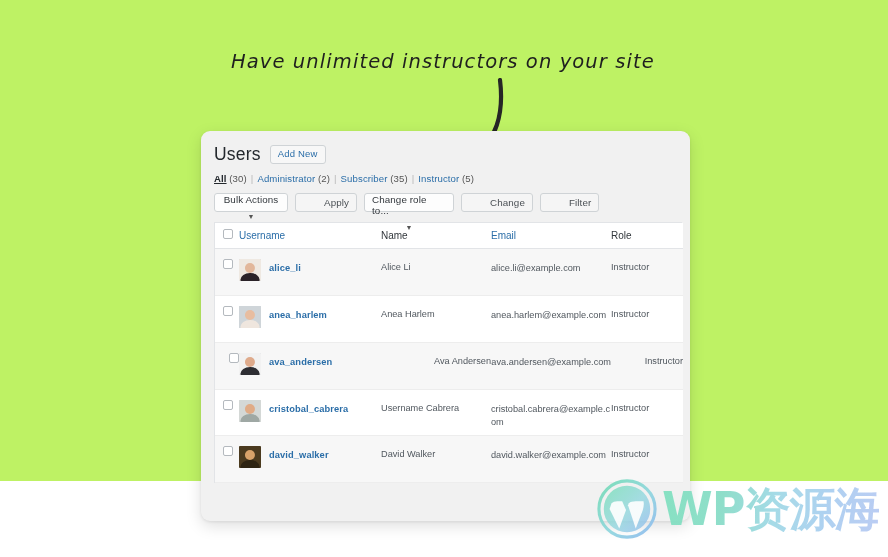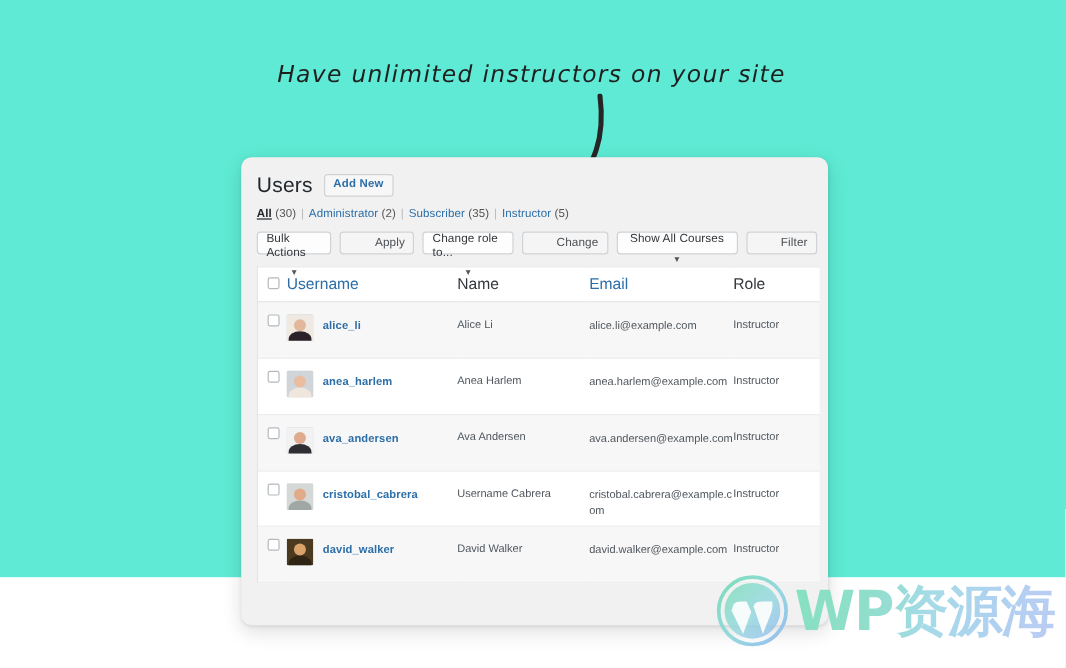--- a/index.html
+++ b/index.html
@@ -2,21 +2,21 @@
 <html><head>
 <meta charset="utf-8">
 <style>
   * { box-sizing: border-box; margin: 0; padding: 0; }
   html, body {
     width: 888px; height: 557px;
     background: #ffffff;
     font-family: "Liberation Sans", sans-serif;
     overflow: hidden;
   }
-  #stage { position: relative; width: 888px; height: 481px; background:#5eead4; }
+  #stage { position: relative; width: 888px; height: 481px; background:#bef264; }
 
   
   .headline {
     position: absolute;
     left: 231px; top: 50px;
     width: 430px;
     font-family: "DejaVu Sans", sans-serif;
     font-style: italic;
     font-size: 19.5px;
     letter-spacing: 1.1px;
@@ -47,21 +47,21 @@
   
   .title-row { display: flex; align-items: center; gap: 9px; }
   .page-title {
     font-size: 17.5px;
     color: #23282d;
     font-weight: 400;
     letter-spacing: .2px;
   }
   .add-new-btn {
     font-size: 9.5px;
-    font-weight: bold;
+    font-weight: normal;
     color: #2b6ea8;
     background: #f7f7f7;
     border: 1px solid #cfd3d6;
     border-radius: 3px;
     padding: 2px 7px 3px;
     line-height: 1.2;
     letter-spacing: .2px;
   }
 
   
@@ -110,21 +110,21 @@
   .table-wrap {
     margin-top: 10px;
     width: 468px;
     background: #fff;
     border: 1px solid #e2e4e7;
     border-bottom: none;
   }
   table.users { width: 100%; border-collapse: collapse; table-layout: fixed; }
   table.users thead th {
     text-align: left;
-    font-size: 13px;
+    font-size: 10px;
     font-weight: 400;
     color: #2b6ea8;
     padding: 6px 0 7px;
     background: #fff;
     border-bottom: 1px solid #e2e4e7;
     vertical-align: middle;
   }
   table.users thead th.plain { color: #32373c; }
   table.users tbody td {
     font-size: 9.2px;
@@ -260,24 +260,20 @@
         <div class="ctrl select sel-bulk">
           <span>Bulk Actions</span>
           <span class="caret">▼</span>
         </div>
         <div class="ctrl btn">Apply</div>
         <div class="ctrl select sel-role">
           <span>Change role to...</span>
           <span class="caret">▼</span>
         </div>
         <div class="ctrl btn">Change</div>
-        <div class="ctrl select sel-course">
-          <span>Show All Courses</span>
-          <span class="caret">▼</span>
-        </div>
         <div class="ctrl btn">Filter</div>
       </div>
 
       <div class="table-wrap">
         <table class="users">
           <colgroup>
             <col class="col-cb">
               <col class="col-user">
               <col class="col-name">
               <col class="col-email">
@@ -330,21 +326,21 @@
                 <td>
                   <span class="name-txt">Anea Harlem</span>
                 </td>
                 <td class="email">
                   <span class="email-txt">anea.harlem@example.com</span>
                 </td>
                 <td>
                   <span class="role-txt">Instructor</span>
                 </td>
               </tr>
-              <tr class="even" style="height: 47px;">
+              <tr class="even" style="height: 47px; text-align: right;">
                 <td><span class="cb"></span></td>
                 <td>
                   <span class="user-cell">
                     <span class="avatar">
                       <span class="a-bg" style="background:#f2f2f2"></span>
                       <span class="a-body" style="background:#2e2e33"></span>
                       <span class="a-head" style="background:#dfab8c"></span>
                     </span>
                     <span class="uname">ava_andersen</span>
                   </span>

